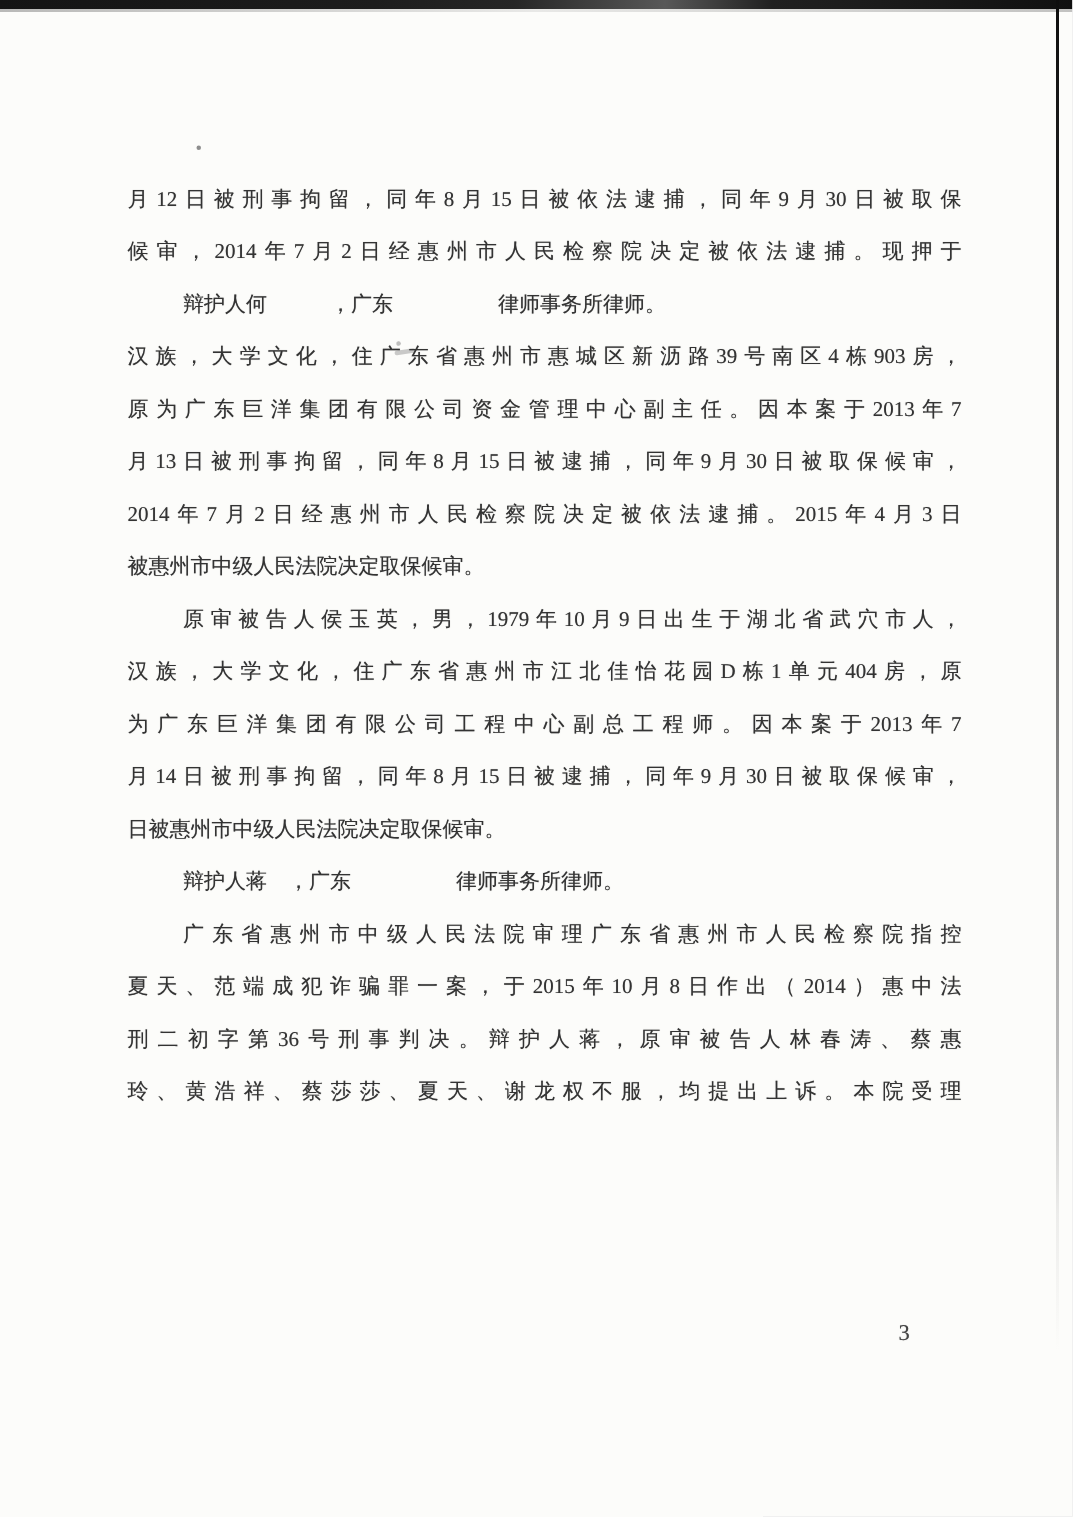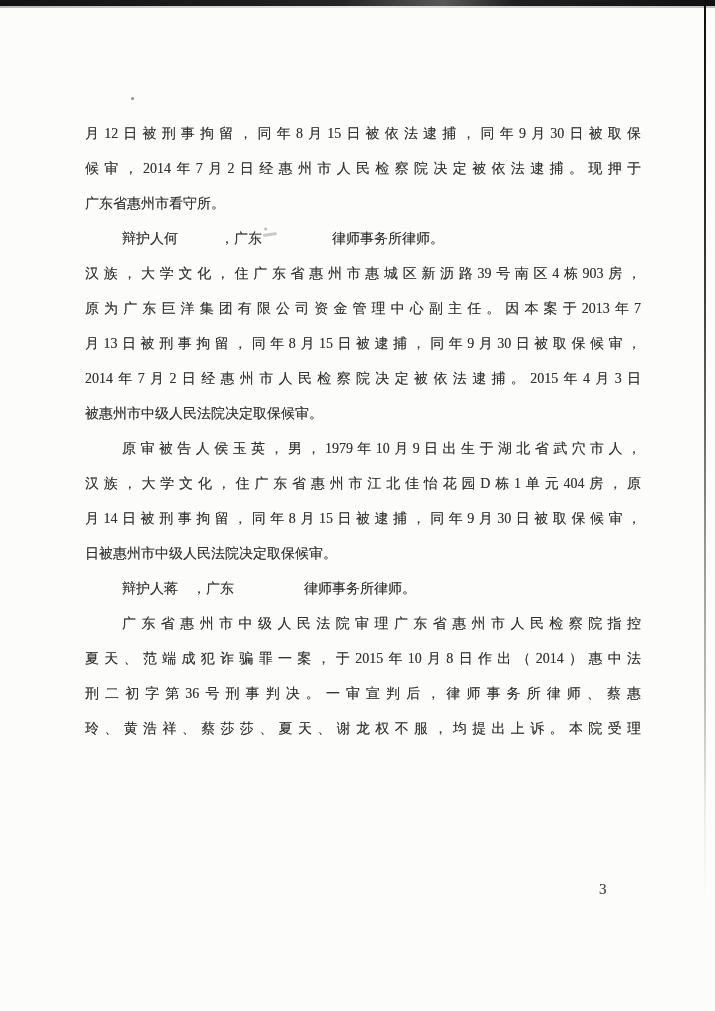--- a/index.html
+++ b/index.html
@@ -89,32 +89,32 @@
 
 <div class="paper">
   <div class="scan-edge-top"></div>
   <div class="scan-edge-right"></div>
   <div class="speck-1"></div>
   <div class="redaction-mark"></div>
 
   <div class="text-block">
       <div class="line just">月12日被刑事拘留，同年8月15日被依法逮捕，同年9月30日被取保</div>
       <div class="line just">候审，2014年7月2日经惠州市人民检察院决定被依法逮捕。现押于</div>
-      <div class="line">广东省惠州市看守所。</div>
       <div class="line indent">辩护人何　　　，广东　　　　　律师事务所律师。</div>
       <div class="line just">汉族，大学文化，住广东省惠州市惠城区新沥路39号南区4栋903房，</div>
       <div class="line just">原为广东巨洋集团有限公司资金管理中心副主任。因本案于2013年7</div>
       <div class="line just">月13日被刑事拘留，同年8月15日被逮捕，同年9月30日被取保候审，</div>
       <div class="line just">2014年7月2日经惠州市人民检察院决定被依法逮捕。2015年4月3日</div>
       <div class="line">被惠州市中级人民法院决定取保候审。</div>
       <div class="line indent just">原审被告人侯玉英，男，1979年10月9日出生于湖北省武穴市人，</div>
       <div class="line just">汉族，大学文化，住广东省惠州市江北佳怡花园D栋1单元404房，原</div>
+      <div class="line just">为广东巨洋集团有限公司工程中心副总工程师。因本案于2013年7</div>
       <div class="line just">月14日被刑事拘留，同年8月15日被逮捕，同年9月30日被取保候审，</div>
       <div class="line">日被惠州市中级人民法院决定取保候审。</div>
       <div class="line indent">辩护人蒋　，广东　　　　　律师事务所律师。</div>
       <div class="line indent just">广东省惠州市中级人民法院审理广东省惠州市人民检察院指控</div>
       <div class="line just">夏天、范端成犯诈骗罪一案，于2015年10月8日作出（2014）惠中法</div>
-      <div class="line just">刑二初字第36号刑事判决。一审宣判后，律师事务所律师、蔡惠</div>
+      <div class="line just">刑二初字第36号刑事判决。辩护人蒋，原审被告人林春涛、蔡惠</div>
       <div class="line just">玲、黄浩祥、蔡莎莎、夏天、谢龙权不服，均提出上诉。本院受理</div>
     </div>
 
   <div class="page-number">3</div>
 </div>
 
 </body></html>

